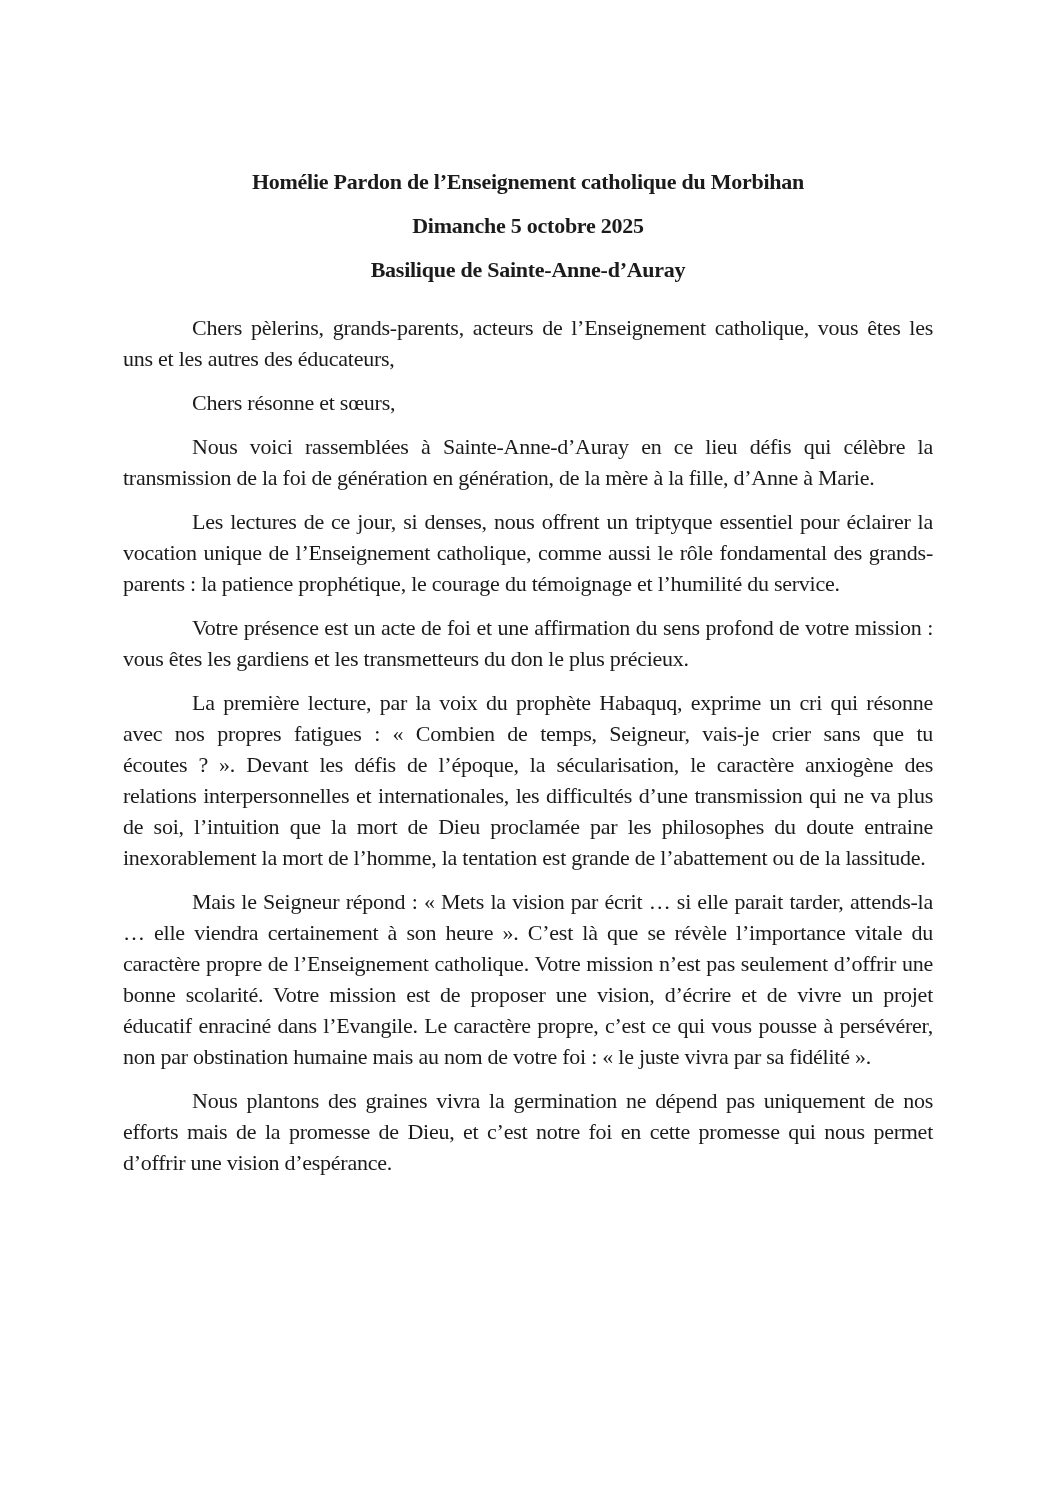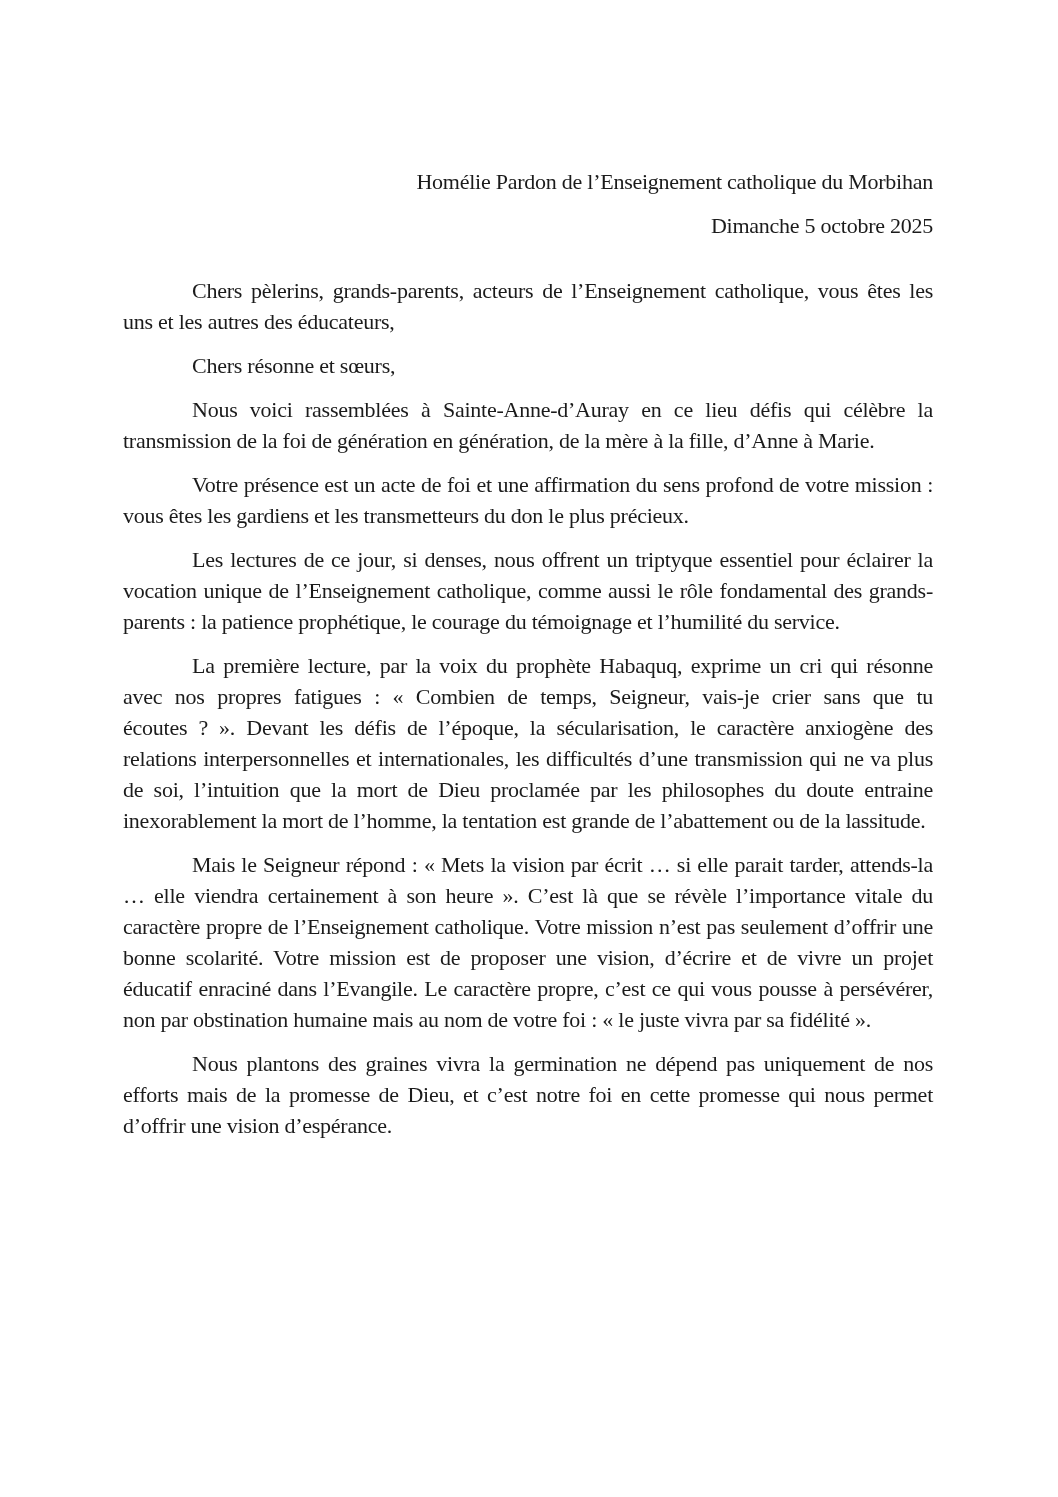--- a/index.html
+++ b/index.html
@@ -19,48 +19,49 @@
     line-height: 31px;
     letter-spacing: -0.25px;
     padding: 0 125px 0 123px;
     overflow: hidden;
   }
   .title-block {
     margin-top: 166px;
   }
   .title-line {
     margin: 0 0 13px 0;
-    text-align: right;
-    font-weight: normal;
+    text-align: center;
+    font-weight: bold;
   }
   .body-text {
-    margin-top: 34px;
+    margin-top: 27px;
   }
   .para {
     margin: 0 0 13px 0;
     text-align: justify;
     text-indent: 69px;
     hyphens: none;
     -webkit-hyphens: none;
   }
 </style>
 </head>
 <body>
 
 <div class="page">
 
   <header class="title-block">
     <p class="title-line">Homélie Pardon de l’Enseignement catholique du Morbihan</p>
     <p class="title-line">Dimanche 5 octobre 2025</p>
+    <p class="title-line">Basilique de Sainte-Anne-d’Auray</p>
   </header>
 
   <main class="body-text">
     <p class="para">Chers pèlerins, grands-parents, acteurs de l’Enseignement catholique, vous êtes les uns et les autres des éducateurs,</p>
     <p class="para">Chers résonne et sœurs,</p>
     <p class="para">Nous voici rassemblées à Sainte-Anne-d’Auray en ce lieu défis qui célèbre la transmission de la foi de génération en génération, de la mère à la fille, d’Anne à Marie.</p>
+    <p class="para">Les lectures de ce jour, si denses, nous offrent un triptyque essentiel pour éclairer la vocation unique de l’Enseignement catholique, comme aussi le rôle fondamental des grands-parents&nbsp;: la patience prophétique, le courage du témoignage et l’humilité du service.</p>
     <p class="para">Votre présence est un acte de foi et une affirmation du sens profond de votre mission&nbsp;: vous êtes les gardiens et les transmetteurs du don le plus précieux.</p>
-    <p class="para">Les lectures de ce jour, si denses, nous offrent un triptyque essentiel pour éclairer la vocation unique de l’Enseignement catholique, comme aussi le rôle fondamental des grands-parents&nbsp;: la patience prophétique, le courage du témoignage et l’humilité du service.</p>
     <p class="para">La première lecture, par la voix du prophète Habaquq, exprime un cri qui résonne avec nos propres fatigues&nbsp;: «&nbsp;Combien de temps, Seigneur, vais-je crier sans que tu écoutes&nbsp;?&nbsp;». Devant les défis de l’époque, la sécularisation, le caractère anxiogène des relations interpersonnelles et internationales, les difficultés d’une transmission qui ne va plus de soi, l’intuition que la mort de Dieu proclamée par les philosophes du doute entraine inexorablement la mort de l’homme, la tentation est grande de l’abattement ou de la lassitude.</p>
     <p class="para">Mais le Seigneur répond&nbsp;: «&nbsp;Mets la vision par écrit … si elle parait tarder, attends-la … elle viendra certainement à son heure&nbsp;». C’est là que se révèle l’importance vitale du caractère propre de l’Enseignement catholique. Votre mission n’est pas seulement d’offrir une bonne scolarité. Votre mission est de proposer une vision, d’écrire et de vivre un projet éducatif enraciné dans l’Evangile. Le caractère propre, c’est ce qui vous pousse à persévérer, non par obstination humaine mais au nom de votre foi&nbsp;: «&nbsp;le juste vivra par sa fidélité&nbsp;».</p>
     <p class="para">Nous plantons des graines vivra la germination ne dépend pas uniquement de nos efforts mais de la promesse de Dieu, et c’est notre foi en cette promesse qui nous permet d’offrir une vision d’espérance.</p>
   </main>
 
 </div>
 
 </body></html>

